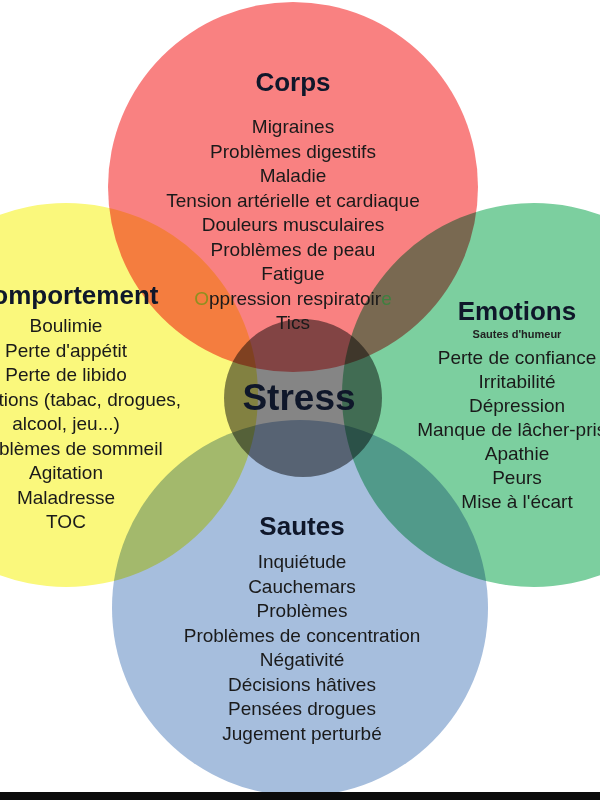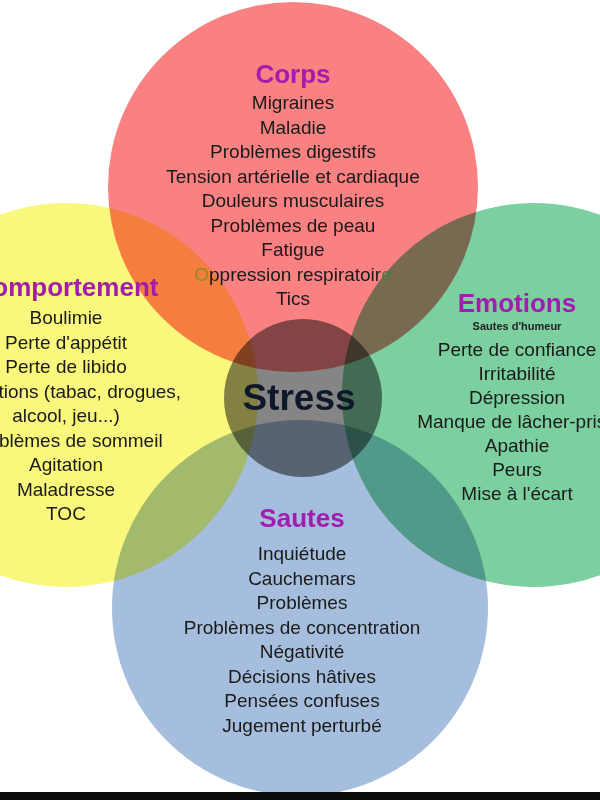--- a/index.html
+++ b/index.html
@@ -13,31 +13,32 @@
   }
   #venn-svg { position: absolute; left: 0; top: 0; }
   .mult { mix-blend-mode: multiply; }
 
   .block { position: absolute; width: 500px; text-align: center; }
 
   .circle-title {
     font-weight: bold;
     font-size: 26px;
     line-height: 32px;
-    color: #a21caf;
+    color: #0f172a;
     letter-spacing: 0px;
+    margin-top: 8px;
   }
   .items { font-size: 19px; }
   .line { line-height: 24.5px; white-space: nowrap; }
   .line-tight { line-height: 24px; white-space: nowrap; }
 
   #corps-block        { left: 43px;  top: 58px; }
   #comportement-block { left: -184px; top: 271px; }
   #comportement-block .items { margin-top: 3px; }
-  #corps-block .items { margin-top: 1px; }
+  #corps-block .items { margin-top: 17px; }
   #emotions-block     { left: 267px; top: 287px; }
   #mental-block       { left: 52px;  top: 502px; }
   #mental-block .items { margin-top: 8px; }
 
   .subtitle {
     font-size: 11px;
     font-weight: 600;
     line-height: 14px;
     color: #222222;
   }
@@ -71,22 +72,22 @@
   <circle class="mult" cx="66" cy="395" r="192" fill="#FAF87C"></circle>
   <circle class="mult" cx="534" cy="395" r="192" fill="#7CCF9F"></circle>
   <circle class="mult" cx="300" cy="608" r="188" fill="#A6BEDD"></circle>
   <circle class="mult" cx="303" cy="398" r="79" fill="#858585"></circle>
 </svg>
 
 <div class="block" id="corps-block">
   <div class="circle-title">Corps</div>
   <div class="items">
     <div class="line">Migraines</div>
+    <div class="line">Problèmes digestifs</div>
     <div class="line">Maladie</div>
-    <div class="line">Problèmes digestifs</div>
     <div class="line">Tension artérielle et cardiaque</div>
     <div class="line">Douleurs musculaires</div>
     <div class="line">Problèmes de peau</div>
     <div class="line">Fatigue</div>
     <div class="line"><span class="opp-lead">O</span><span>ppression respiratoir</span><span class="opp-tail">e</span></div>
     <div class="line">Tics</div>
   </div>
 </div>
 
 <div class="block" id="comportement-block">
@@ -120,20 +121,20 @@
 
 <div class="block" id="mental-block">
   <div class="circle-title">Sautes</div>
   <div class="items">
     <div class="line">Inquiétude</div>
     <div class="line">Cauchemars</div>
     <div class="line">Problèmes</div>
     <div class="line">Problèmes de concentration</div>
     <div class="line">Négativité</div>
     <div class="line">Décisions hâtives</div>
-    <div class="line">Pensées confuses</div>
+    <div class="line">Pensées drogues</div>
     <div class="line">Jugement perturbé</div>
   </div>
 </div>
 
 <div id="stress-label">Stress</div>
 
 <div id="bottom-bar" style="background: rgb(11, 11, 11);"></div>
 
 </body></html>

